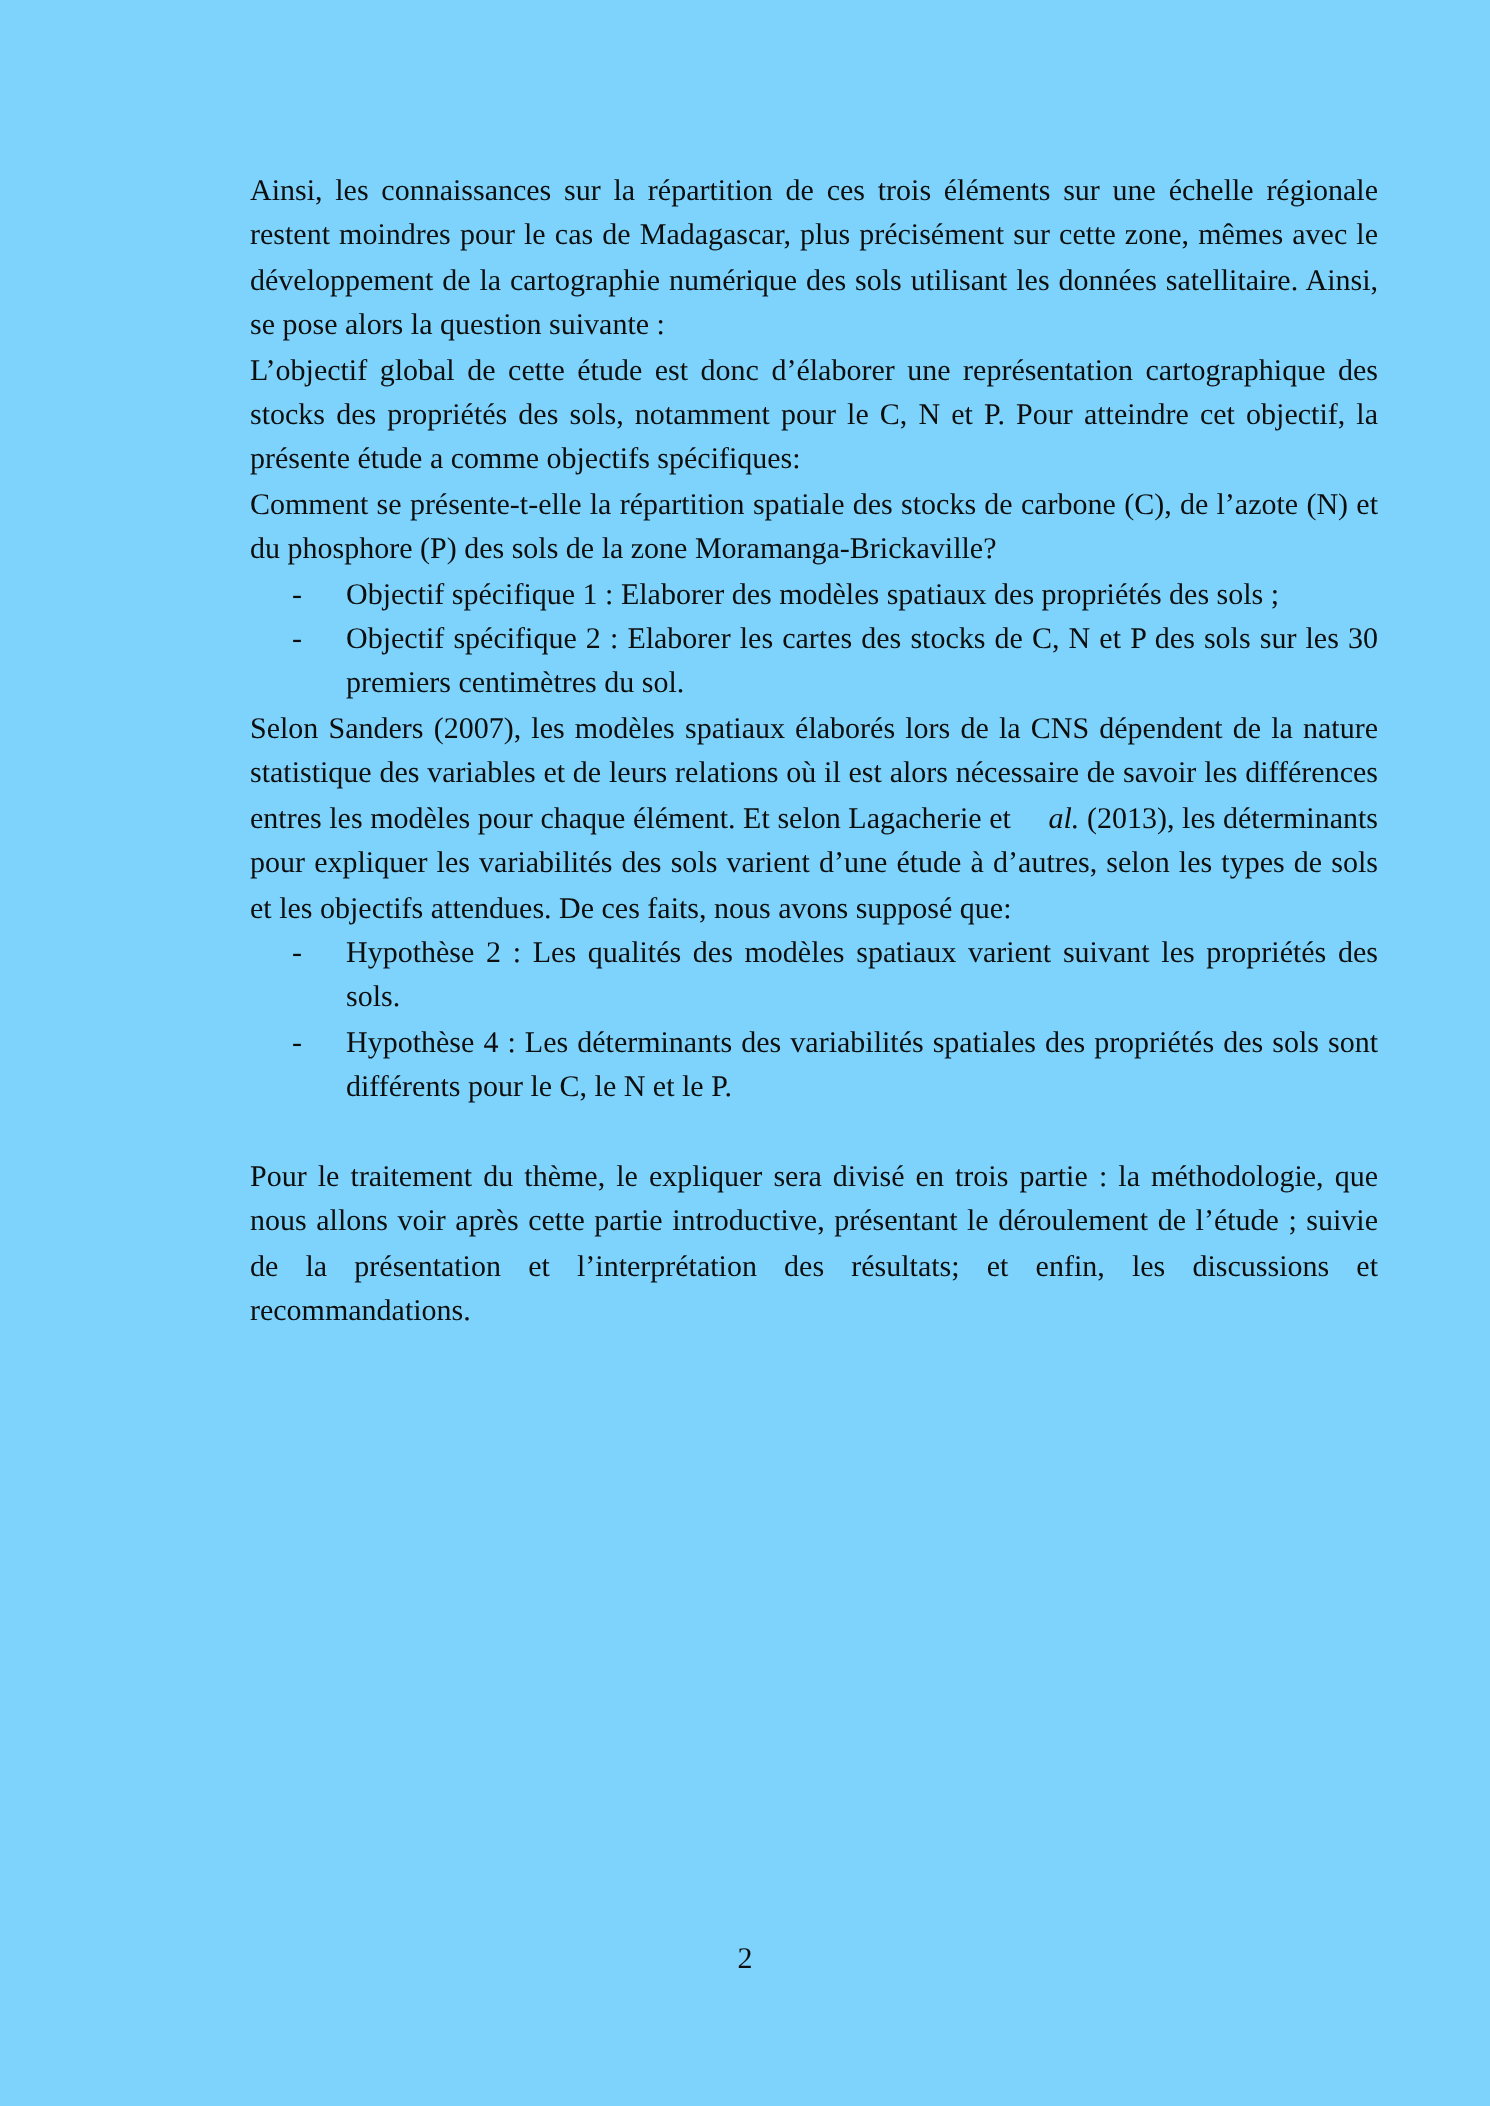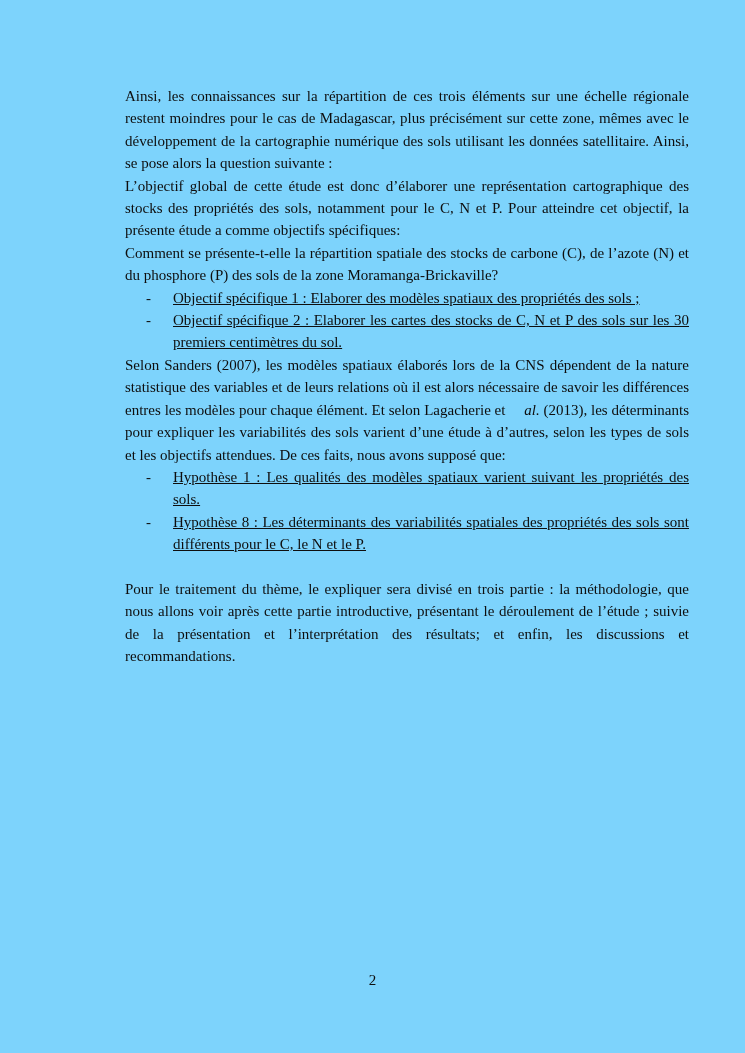--- a/index.html
+++ b/index.html
@@ -31,21 +31,20 @@
     text-align: justify;
   }
   .bullet .dash {
     flex: 0 0 48px;
     width: 48px;
     padding-left: 21px;
   }
   .bullet .btext {
     flex: 1 1 auto;
     text-align: justify;
-    text-decoration: underline;
   }
   .spacer {
     height: 22.4px;
   }
   .italic { font-style: italic; margin-left: 15px; }
   .page-number {
     position: absolute;
     top: 969px;
     left: 0;
     width: 100%;
@@ -73,26 +72,26 @@
 
     <div class="bullet">
       <span class="dash">-</span>
       <span class="btext">Objectif spécifique 2 : Elaborer les cartes des stocks de C, N et P des  sols sur les 30 premiers centimètres du sol.</span>
     </div>
 
     <p class="para"><span>Selon Sanders (2007), les modèles spatiaux élaborés lors de la CNS dépendent de la nature statistique des variables et de leurs relations où il est alors nécessaire de savoir les différences entres les modèles pour chaque élément. Et selon Lagacherie et </span><span class="italic">al.</span><span> (2013), les déterminants pour expliquer les variabilités des sols varient d’une étude à d’autres, selon les types de sols et les objectifs attendues. De ces faits, nous avons supposé que:</span></p>
 
     <div class="bullet">
       <span class="dash">-</span>
-      <span class="btext">Hypothèse 1 : Les qualités des modèles spatiaux varient suivant les propriétés des sols.</span>
+      <span class="btext">Hypothèse 2 : Les qualités des modèles spatiaux varient suivant les propriétés des sols.</span>
     </div>
 
     <div class="bullet">
       <span class="dash">-</span>
-      <span class="btext">Hypothèse 8 : Les déterminants des variabilités spatiales des propriétés des sols sont différents pour le C, le N et le P.</span>
+      <span class="btext">Hypothèse 4 : Les déterminants des variabilités spatiales des propriétés des sols sont différents pour le C, le N et le P.</span>
     </div>
 
     <div class="spacer"></div>
 
     <p class="para">Pour le traitement du thème, le expliquer sera divisé en trois partie : la méthodologie, que nous allons voir après cette partie introductive, présentant le déroulement de l’étude ; suivie de la présentation et l’interprétation des résultats; et enfin, les discussions et recommandations.</p>
 
   </div>
 
   <div class="page-number">2</div>
 </div>

